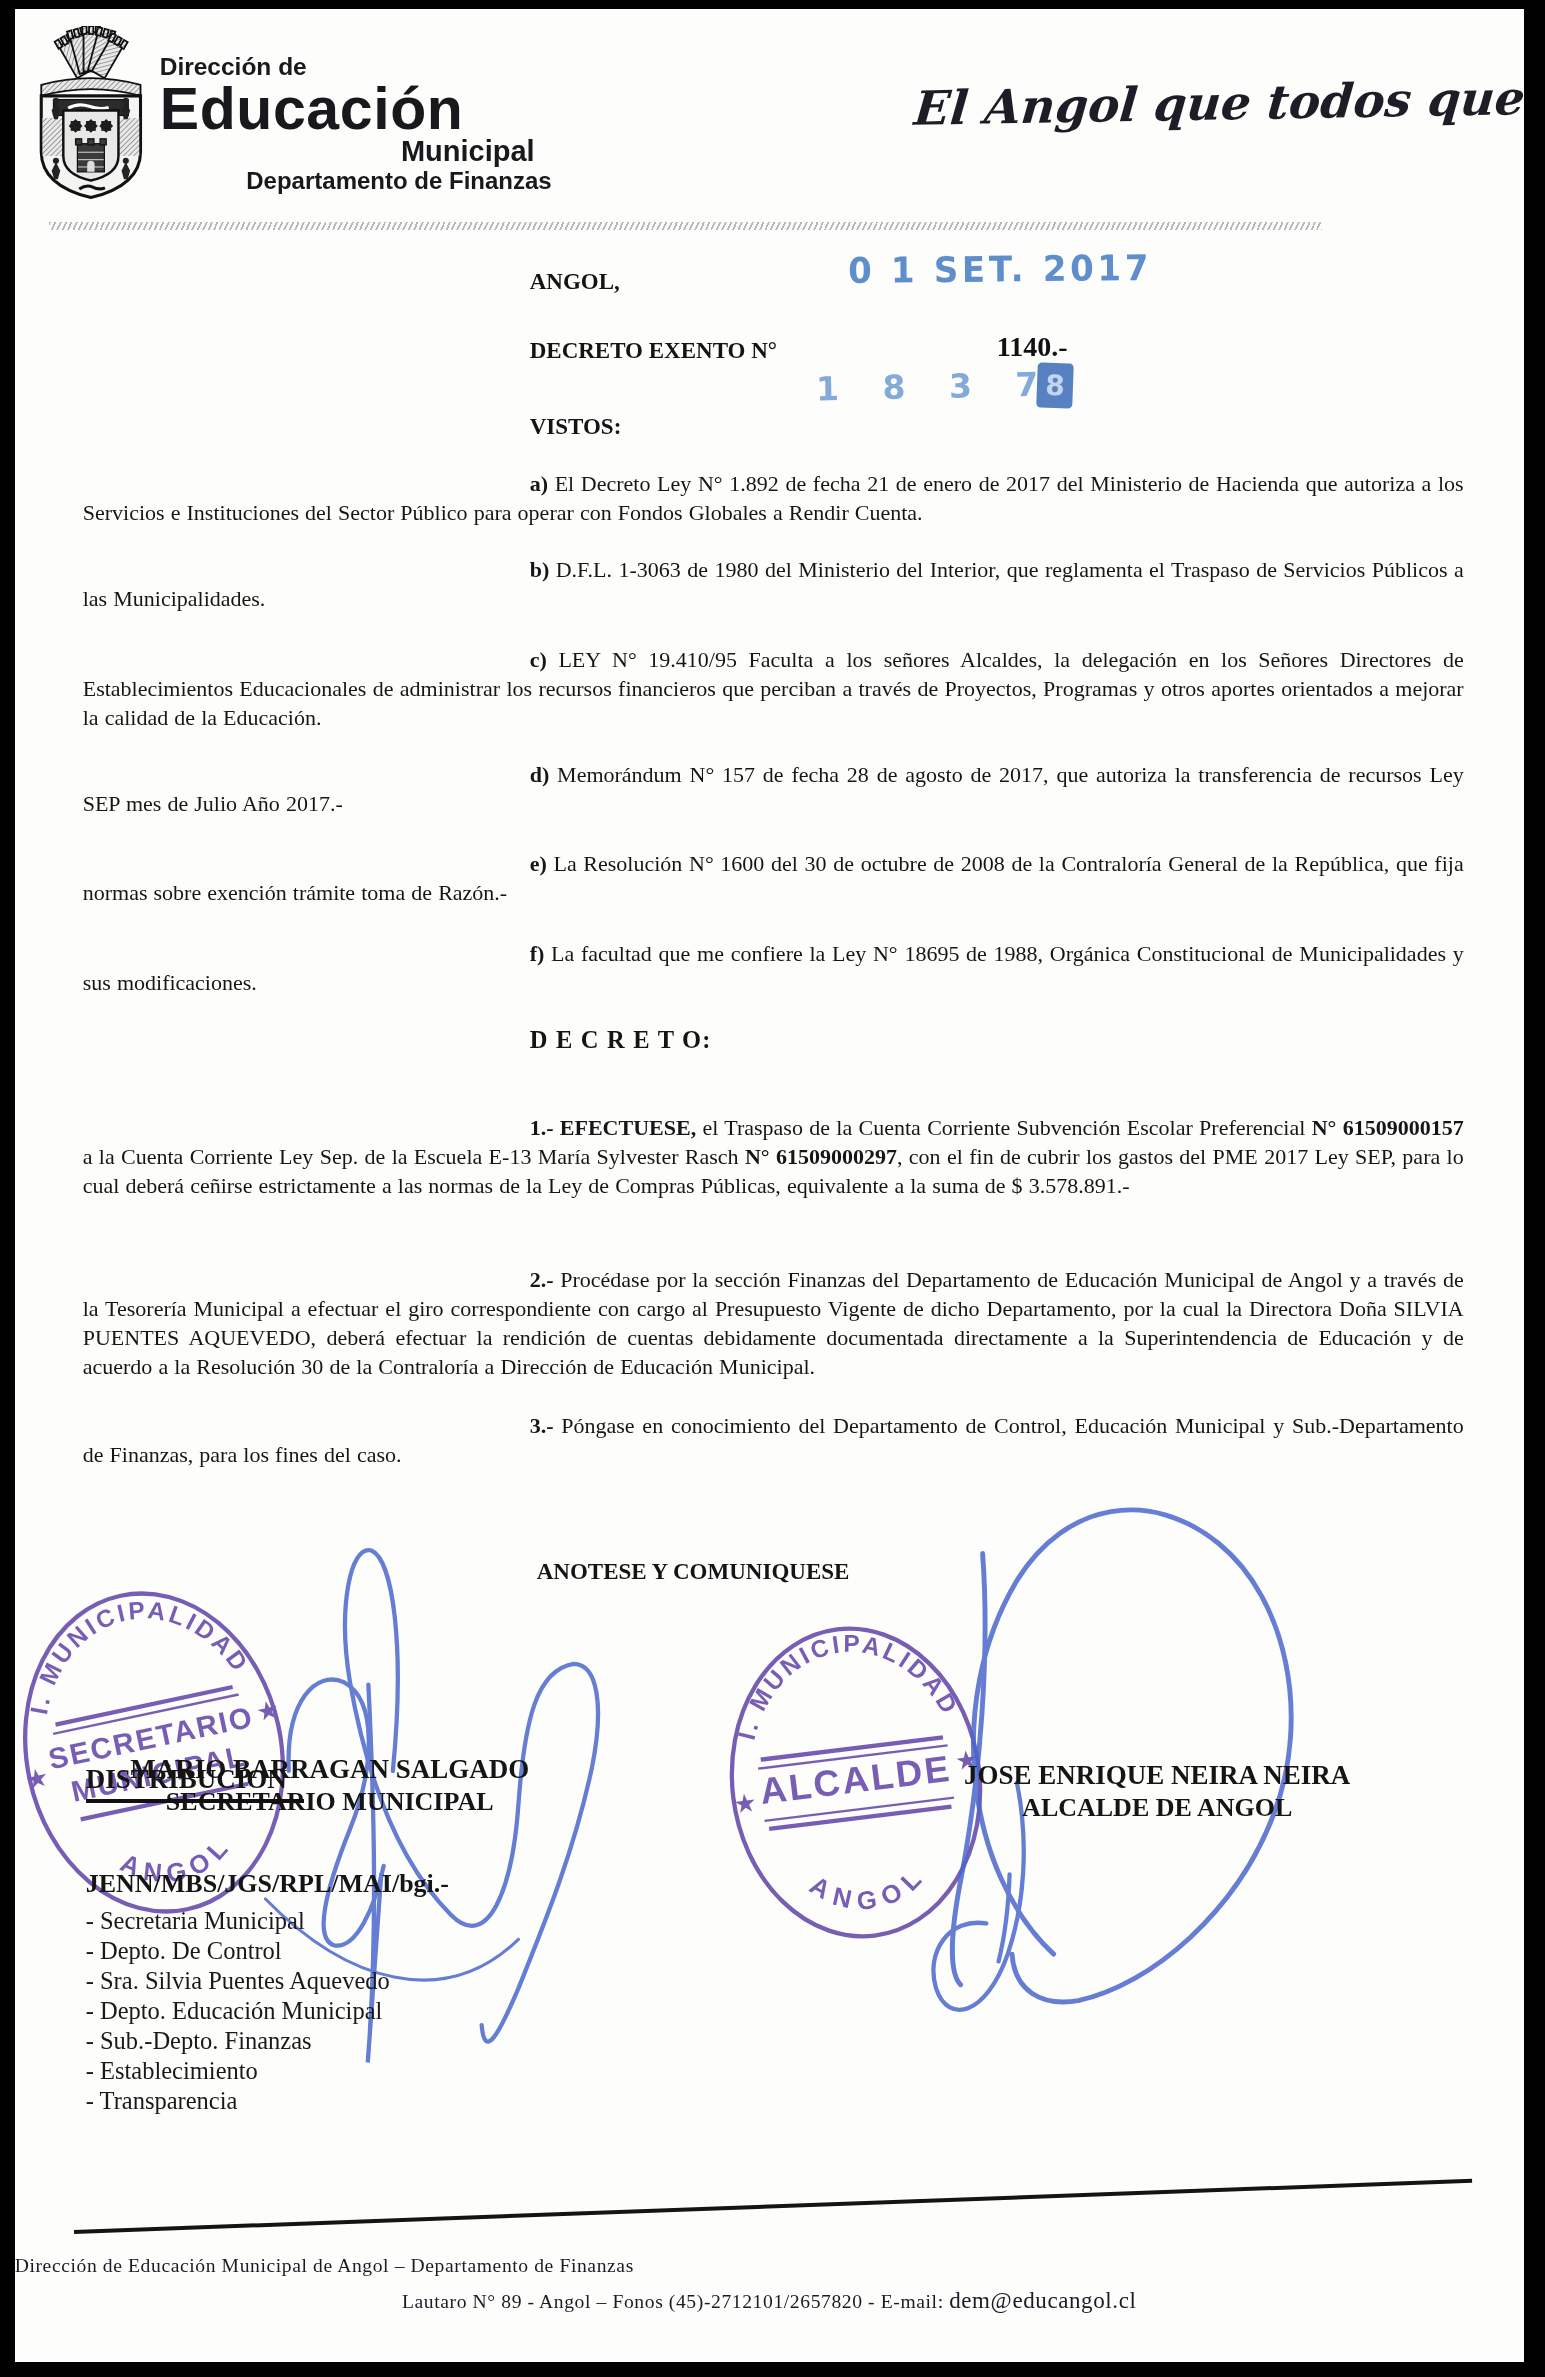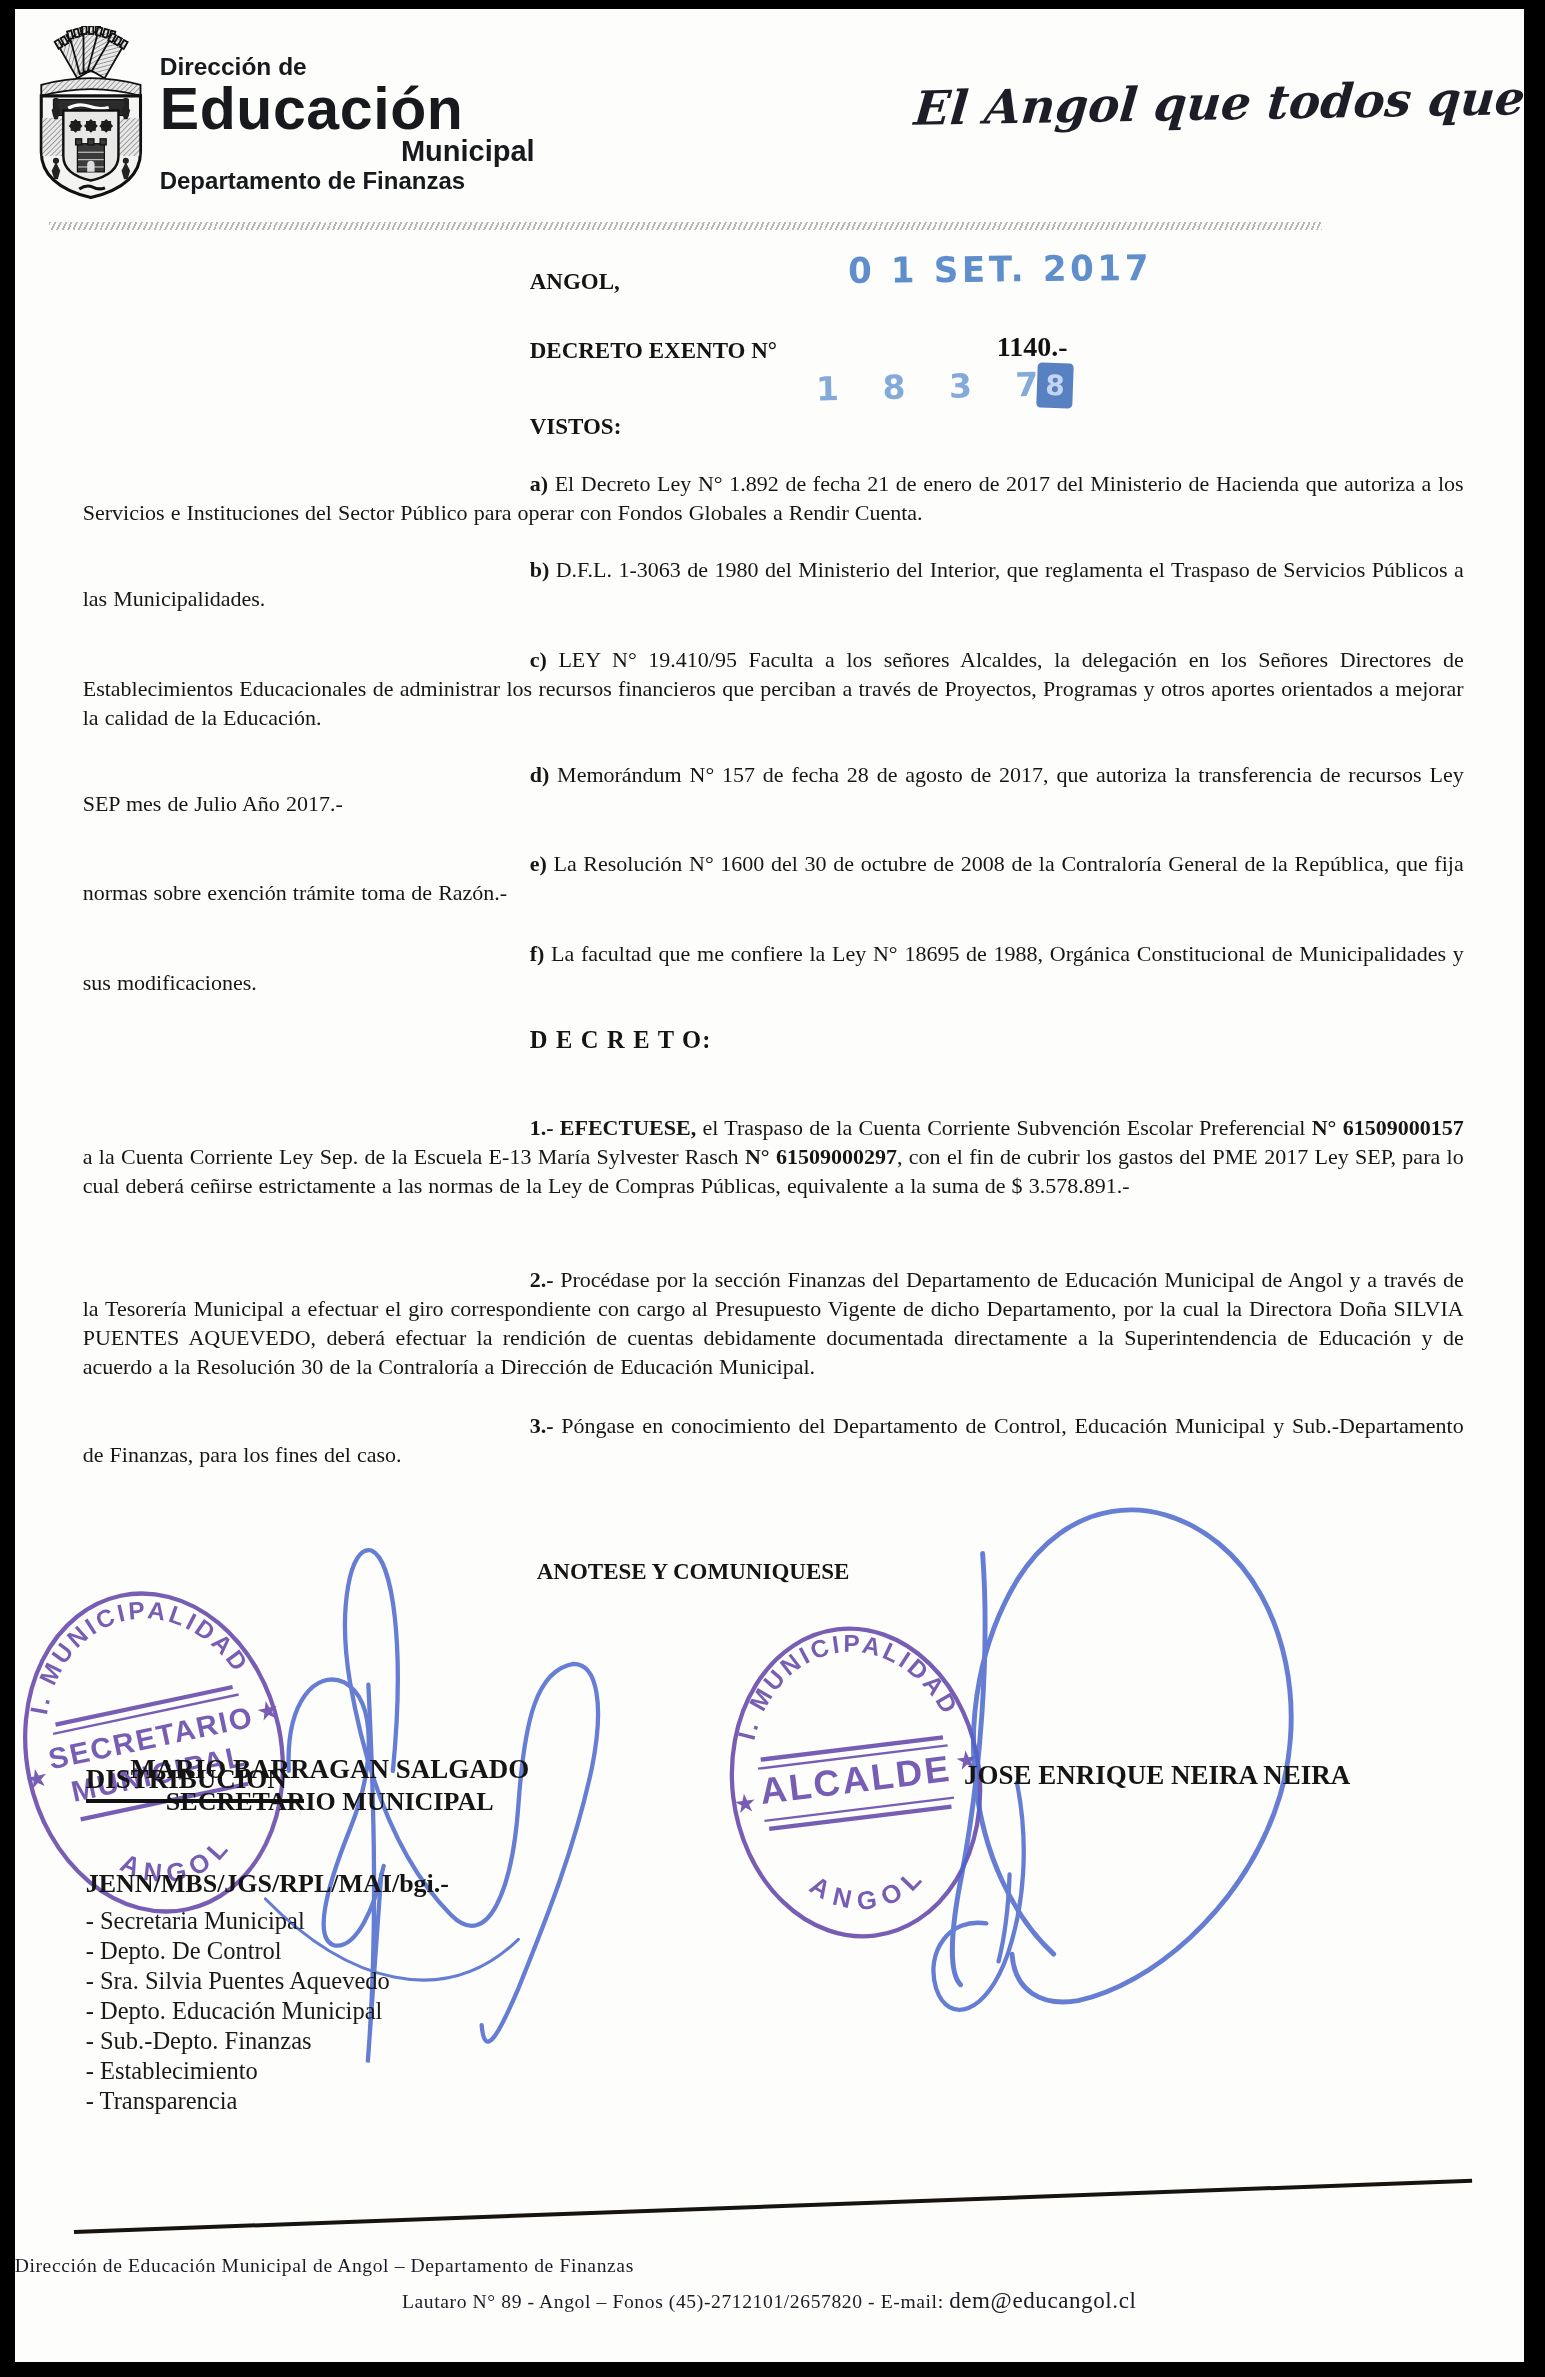--- a/index.html
+++ b/index.html
@@ -4,21 +4,21 @@
 <style>
   html,body{margin:0;padding:0;background:#000;}
   body{width:1546px;height:2377px;position:relative;font-family:"Liberation Serif",serif;}
   .page{position:absolute;left:14.7px;top:8.6px;width:1509px;height:2353px;background:#fdfdfb;overflow:hidden;}
   
   .logo-box{position:absolute;left:14.7px;top:17px;width:125px;height:179px;}
   .org{position:absolute;left:145px;top:44px;width:392px;font-family:"Liberation Sans",sans-serif;font-weight:bold;color:#17191c;}
   .org-l1{font-size:24.5px;line-height:27px;}
   .org-l2{font-size:59px;line-height:59px;letter-spacing:0.6px;}
   .org-l3{font-size:29px;line-height:31px;text-align:right;padding-right:17px;margin-top:-2.4px;}
-  .org-l4{font-size:24px;line-height:26px;margin-top:1.2px;letter-spacing:0px;}
+  .org-l4{font-size:24px;line-height:26px;margin-top:1.2px;letter-spacing:0px;text-align:right;}
   .slogan{position:absolute;left:900px;top:67px;width:551px;font-family:"DejaVu Serif",serif;font-style:italic;font-weight:bold;font-size:47px;color:#1d1d28;transform:skewX(-6deg) rotate(-1deg);white-space:nowrap;}
   .header-rule{position:absolute;left:34px;top:213px;width:1273px;height:8px;opacity:.65;
     background:repeating-linear-gradient(115deg,#8e9498 0 1.8px,transparent 1.8px 4.9px);}
   
   .m-city{position:absolute;left:515px;top:260px;font-size:23px;font-weight:bold;color:#141414;}
   .m-datestamp{position:absolute;left:833px;top:240px;font-family:"DejaVu Sans",sans-serif;font-weight:bold;font-size:34px;color:#4d82c6;letter-spacing:3.7px;transform:rotate(-.6deg) scaleY(1.04);opacity:.9;white-space:nowrap;}
   .m-declabel{position:absolute;left:515px;top:329px;font-size:23px;font-weight:bold;color:#141414;}
   .m-decnum{position:absolute;left:982px;top:322px;font-size:28px;font-weight:bold;color:#111;}
   .m-reg{position:absolute;left:801px;top:358px;font-family:"DejaVu Sans",sans-serif;font-weight:bold;font-size:33px;color:#79a3d6;letter-spacing:16px;transform:rotate(-1.2deg);opacity:.92;white-space:nowrap;}
   .m-blob{position:absolute;left:1022px;top:354px;width:36px;height:45px;background:#4a77bd;border-radius:4.3px;color:#bdd3ee;font-family:"DejaVu Sans",sans-serif;font-weight:bold;font-size:28px;display:flex;align-items:center;justify-content:center;transform:rotate(2deg);opacity:.92;}
@@ -243,20 +243,21 @@
       <path d="M 1624 3046 C 1622 3106, 1614 3156, 1606 3188"></path>
     </g>
   </svg>
 
   <div class="signer signer-left">
     <div class="nm">MARIO BARRAGAN SALGADO</div>
     <div class="tl">SECRETARIO MUNICIPAL</div>
   </div>
   <div class="signer signer-right">
     <div class="nm">JOSE ENRIQUE NEIRA NEIRA</div>
+    <div class="tl">ALCALDE DE ANGOL</div>
   </div>
 
   <div class="initials">JENN/MBS/JGS/RPL/MAI/bgi.-</div>
   <div class="dist-head">DISTRIBUCION</div>
   <div class="dist-list">
       <div class="dist-item">- Secretaria Municipal</div>
       <div class="dist-item">- Depto. De Control</div>
       <div class="dist-item">- Sra. Silvia Puentes Aquevedo</div>
       <div class="dist-item">- Depto. Educación Municipal</div>
       <div class="dist-item">- Sub.-Depto. Finanzas</div>

